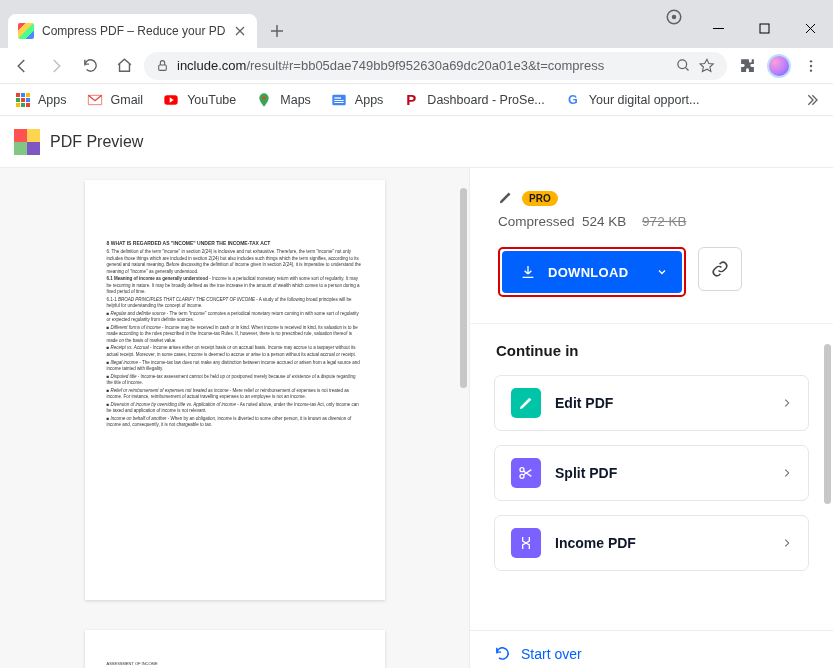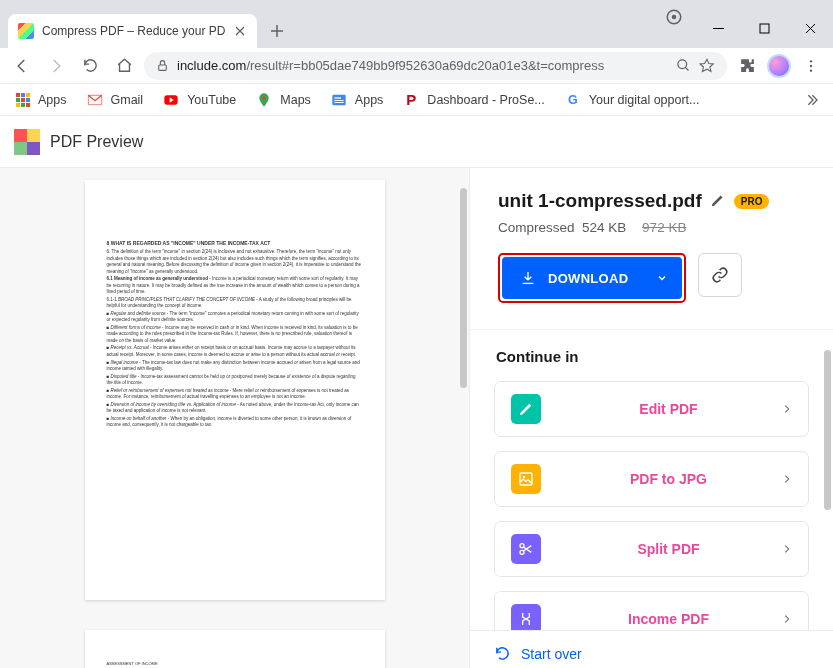--- a/index.html
+++ b/index.html
@@ -64,21 +64,21 @@
   .download-btn .chev { margin-left: 16px; }
   .link-btn { width: 44px; height: 44px; border: 1px solid #d7d7d7; border-radius: 6px; display: flex; align-items: center; justify-content: center; color: #444; cursor: pointer; }
   
   .continue { padding: 8px 24px 0; border-top: 1px solid #f1f1f1; flex: 1; overflow-y: auto; position: relative; }
   .continue-h { font-size: 15px; font-weight: 700; margin: 10px 2px 16px; color: #1a1a1a; }
   .tool-card { border: 1px solid #e6e6e6; border-radius: 7px; height: 56px; display: flex; align-items: center; padding: 0 16px; margin-bottom: 14px; cursor: pointer; }
   .tool-icon { width: 30px; height: 30px; border-radius: 5px; display: flex; align-items: center; justify-content: center; color: #fff; margin-right: 14px; }
   .tool-icon.teal { background: #00c4a7; }
   .tool-icon.yellow { background: #ffb300; }
   .tool-icon.purple { background: #7b61ff; }
-  .tool-label { flex: 1; font-size: 14px; font-weight: 600; color: #ec4899; text-align: center; }
+  .tool-label { flex: 1; font-size: 14px; font-weight: 600; color: #0f172a; }
   .tool-chev { color: #666; }
   .continue-scroll { position: absolute; right: 2px; top: 20px; width: 7px; height: 160px; background: #c7c7c7; border-radius: 4px; }
   
   .footer { height: 46px; border-top: 1px solid #ececec; display: flex; align-items: center; padding: 0 24px; gap: 10px; color: #0061ff; font-size: 14px; cursor: pointer; }
   
   svg { display: block; }
 </style>
 </head>
 <body>
 
@@ -281,21 +281,20 @@
       <div class="page-content">
         <p style="font-size:4px">ASSESSMENT OF INCOME</p>
         <p>Such a person's earnings are not limited to income received in cash but may also include perquisites or benefits.</p>
       </div>
     </div>
   </div>
 
   <div class="side-pane">
     <div class="file-info">
       <div class="file-name-row">
-        <span class="file-name">unit 1-compressed.pdf</span>
         <span class="edit-ic">
             <svg width="15" height="15" viewBox="0 0 24 24">
               <path d="M3 21l3.5-.7L20 7l-3-3L3.7 17.5 3 21z" fill="currentColor"></path>
             </svg>
           </span>
         <span class="pro-badge">PRO</span>
       </div>
       <div class="size-row">
         <span>Compressed</span>&nbsp;&nbsp;<span>524 KB</span> <span class="old">972 KB</span>
       </div>
@@ -335,35 +334,20 @@
             </svg>
           </div>
         <div class="tool-label">Edit PDF</div>
         <div class="tool-chev">
             <svg width="10" height="10" viewBox="0 0 24 24">
               <path d="M8 4l8 8-8 8" fill="none" stroke="currentColor" stroke-width="2.5"></path>
             </svg>
           </div>
       </div>
 
-      <div class="tool-card">
-        <div class="tool-icon yellow">
-            <svg width="16" height="16" viewBox="0 0 24 24">
-              <rect x="3" y="3" width="18" height="18" rx="2" fill="none" stroke="#fff" stroke-width="2"></rect>
-              <circle cx="9" cy="9" r="2" fill="#fff"></circle>
-              <path d="M3 17l5-5 4 4 3-3 6 6" fill="none" stroke="#fff" stroke-width="2"></path>
-            </svg>
-          </div>
-        <div class="tool-label">PDF to JPG</div>
-        <div class="tool-chev">
-            <svg width="10" height="10" viewBox="0 0 24 24">
-              <path d="M8 4l8 8-8 8" fill="none" stroke="currentColor" stroke-width="2.5"></path>
-            </svg>
-          </div>
-      </div>
 
       <div class="tool-card">
         <div class="tool-icon purple">
             <svg width="16" height="16" viewBox="0 0 24 24">
               <circle cx="6" cy="7" r="3" fill="none" stroke="#fff" stroke-width="2"></circle>
               <circle cx="6" cy="17" r="3" fill="none" stroke="#fff" stroke-width="2"></circle>
               <path d="M8 9l12 8M8 15l12-8" stroke="#fff" stroke-width="2"></path>
             </svg>
           </div>
         <div class="tool-label">Split PDF</div>

